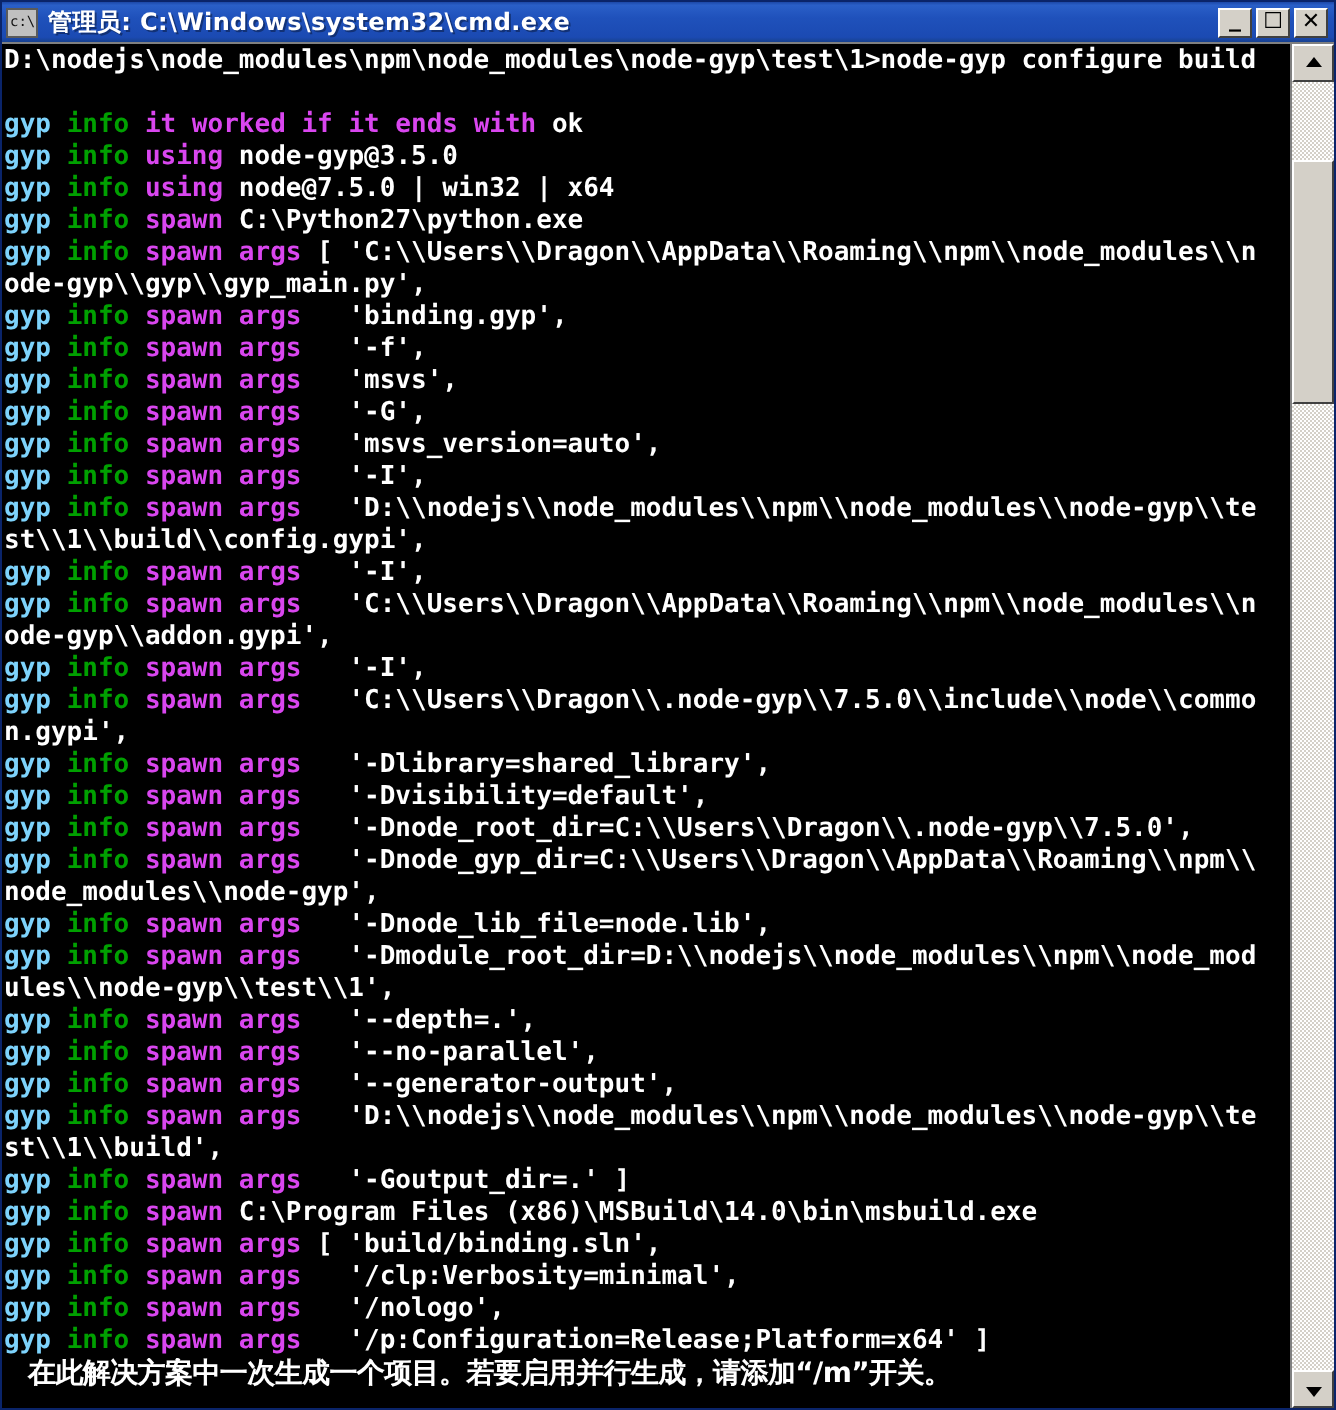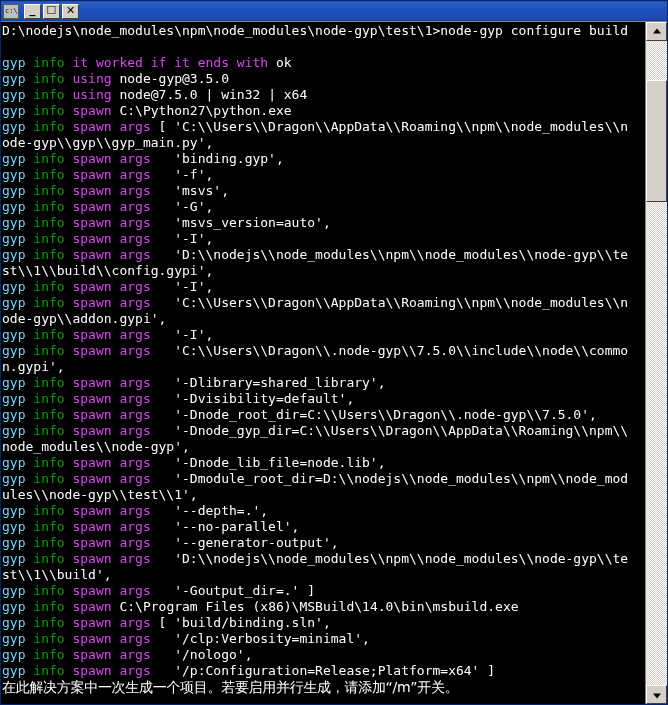--- a/index.html
+++ b/index.html
@@ -128,26 +128,27 @@
     padding: 1px 0 0 1px;
     box-sizing: border-box;
     overflow: hidden;
     white-space: pre;
     position: relative;
   }
   .row {
     height: 16px;
     white-space: pre;
     overflow: hidden;
+    font-weight: bold;
   }
   .c-bwhite  { color: #ffffff; }
   .c-green   { color: #00a000; text-align: center; }
   .c-magenta { color: #d946ef; }
   .c-gray    { color: #7dd3fc; }
-  .c-cn      { color: #ffffff; }
+  .c-cn      { color: #ffffff; padding-left: 12px; }
 
   .row.cn {
     font-family: "DejaVu Sans", "Liberation Sans", sans-serif;
     font-size: 14px;
     line-height: 16px;
     letter-spacing: -0.3px;
   }
 
   
   #scrollbar {
@@ -202,20 +203,21 @@
     cursor: default;
   }
 </style>
 </head>
 <body>
 
 <div id="window">
 
   <div id="titlebar">
     <div id="sysmenu-icon"></div>
+    <div id="title-text">管理员: C:\Windows\system32\cmd.exe</div>
     <div id="window-controls">
       <div class="wbtn min">
         <span class="glyph">_</span>
       </div>
       <div class="wbtn max">
         <span class="glyph">☐</span>
       </div>
       <div class="wbtn close">
         <span class="glyph">✕</span>
       </div>

